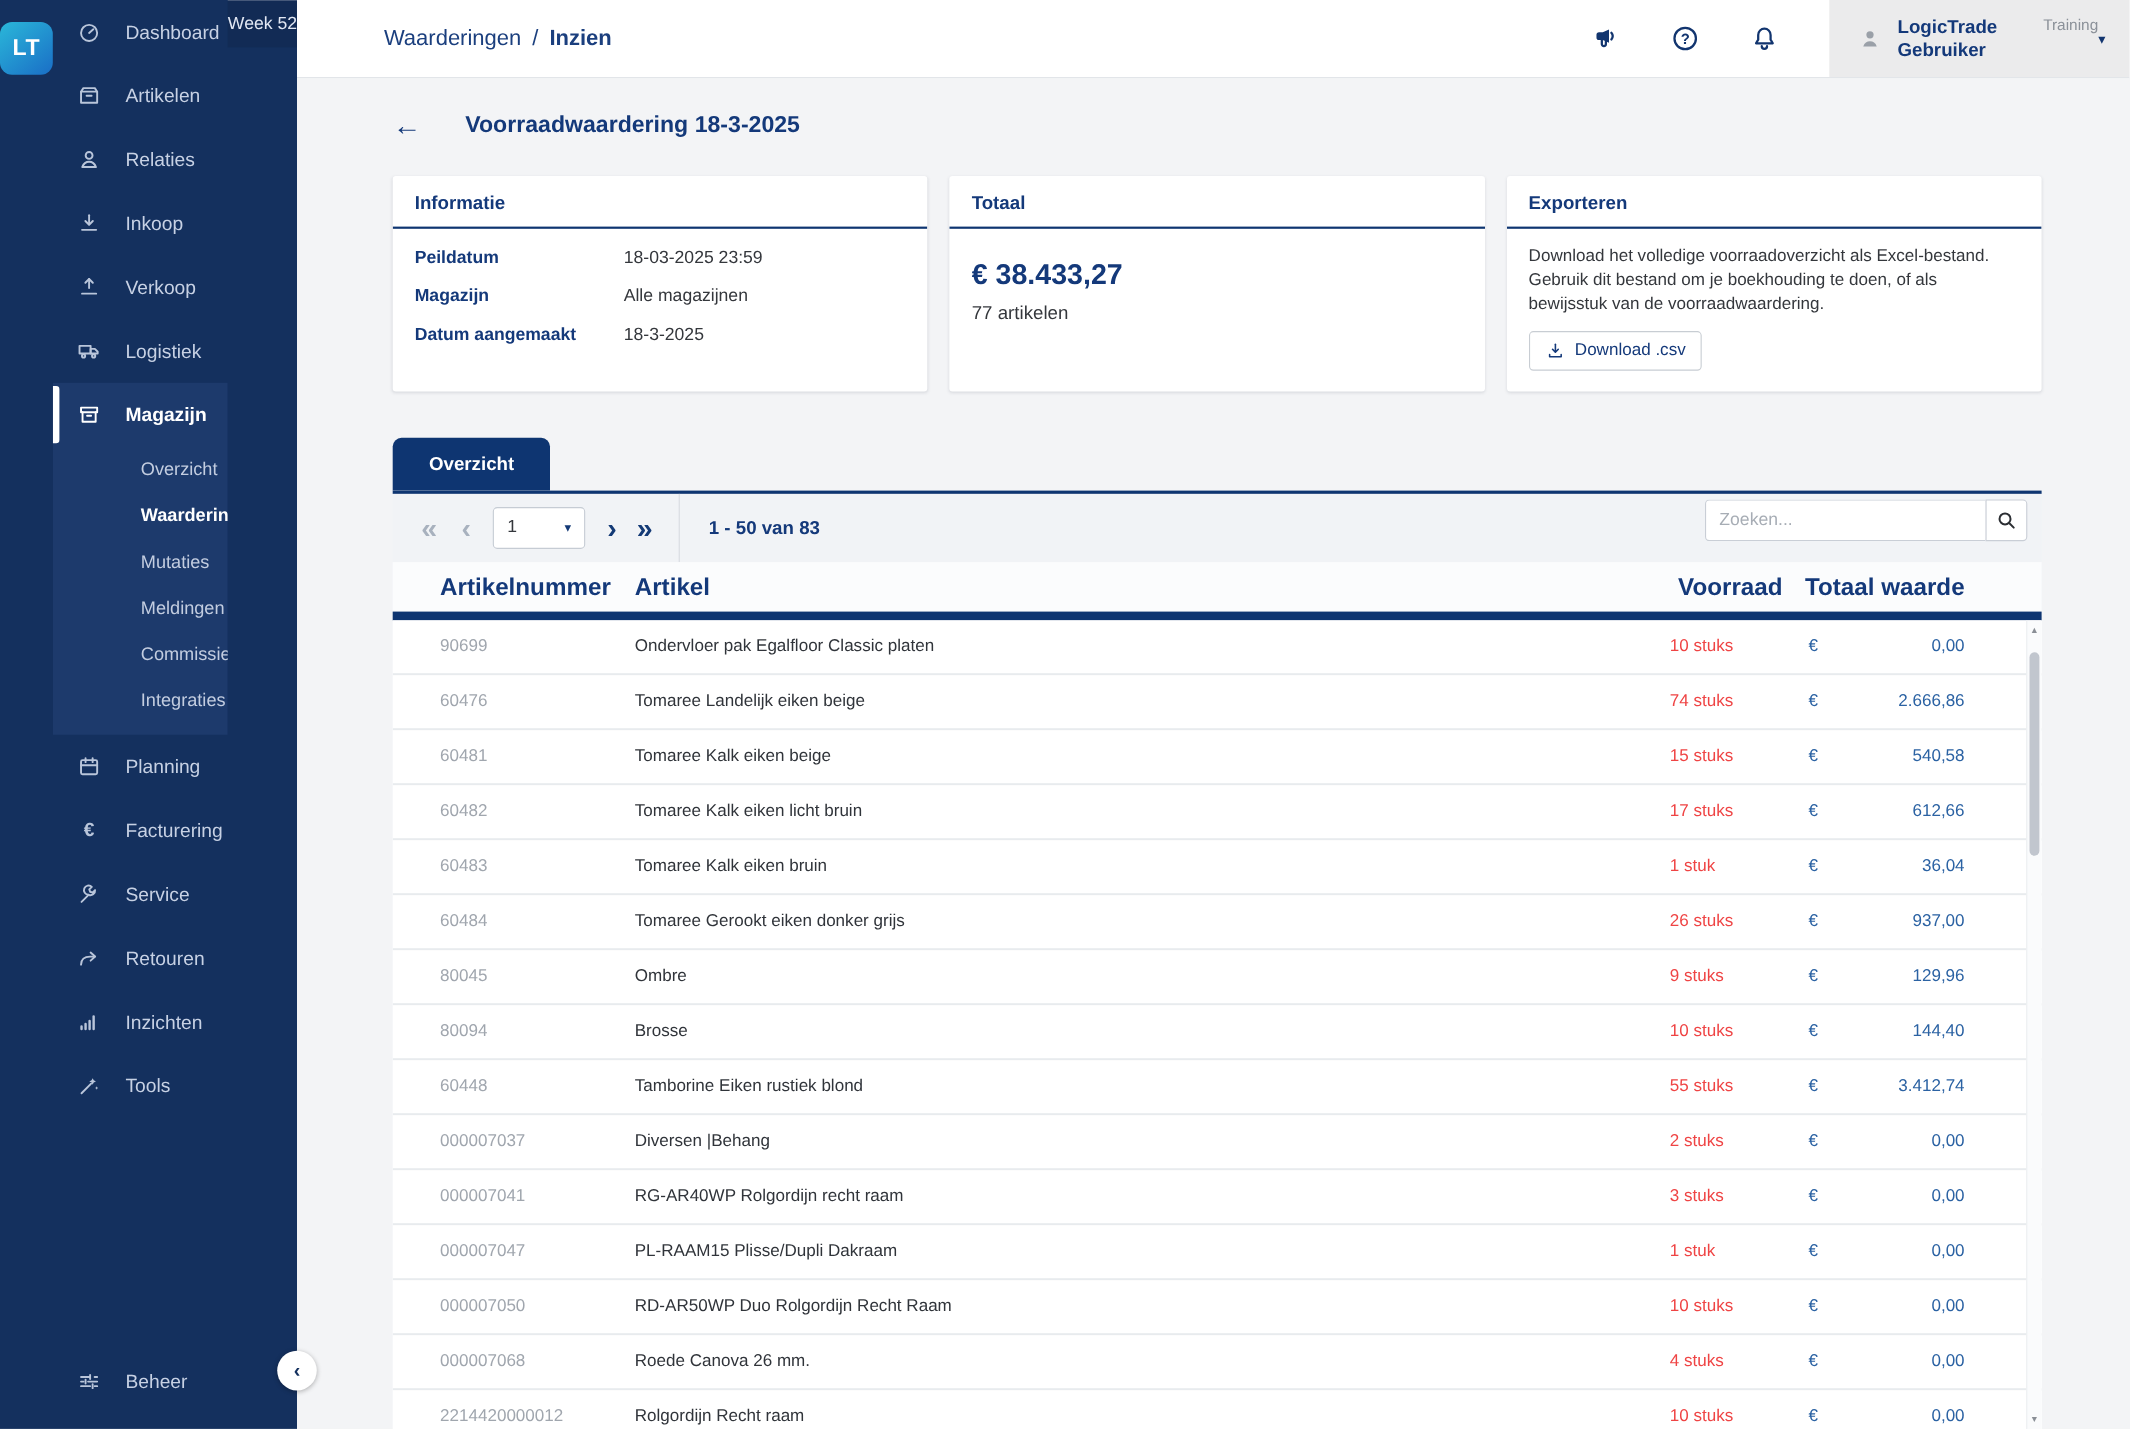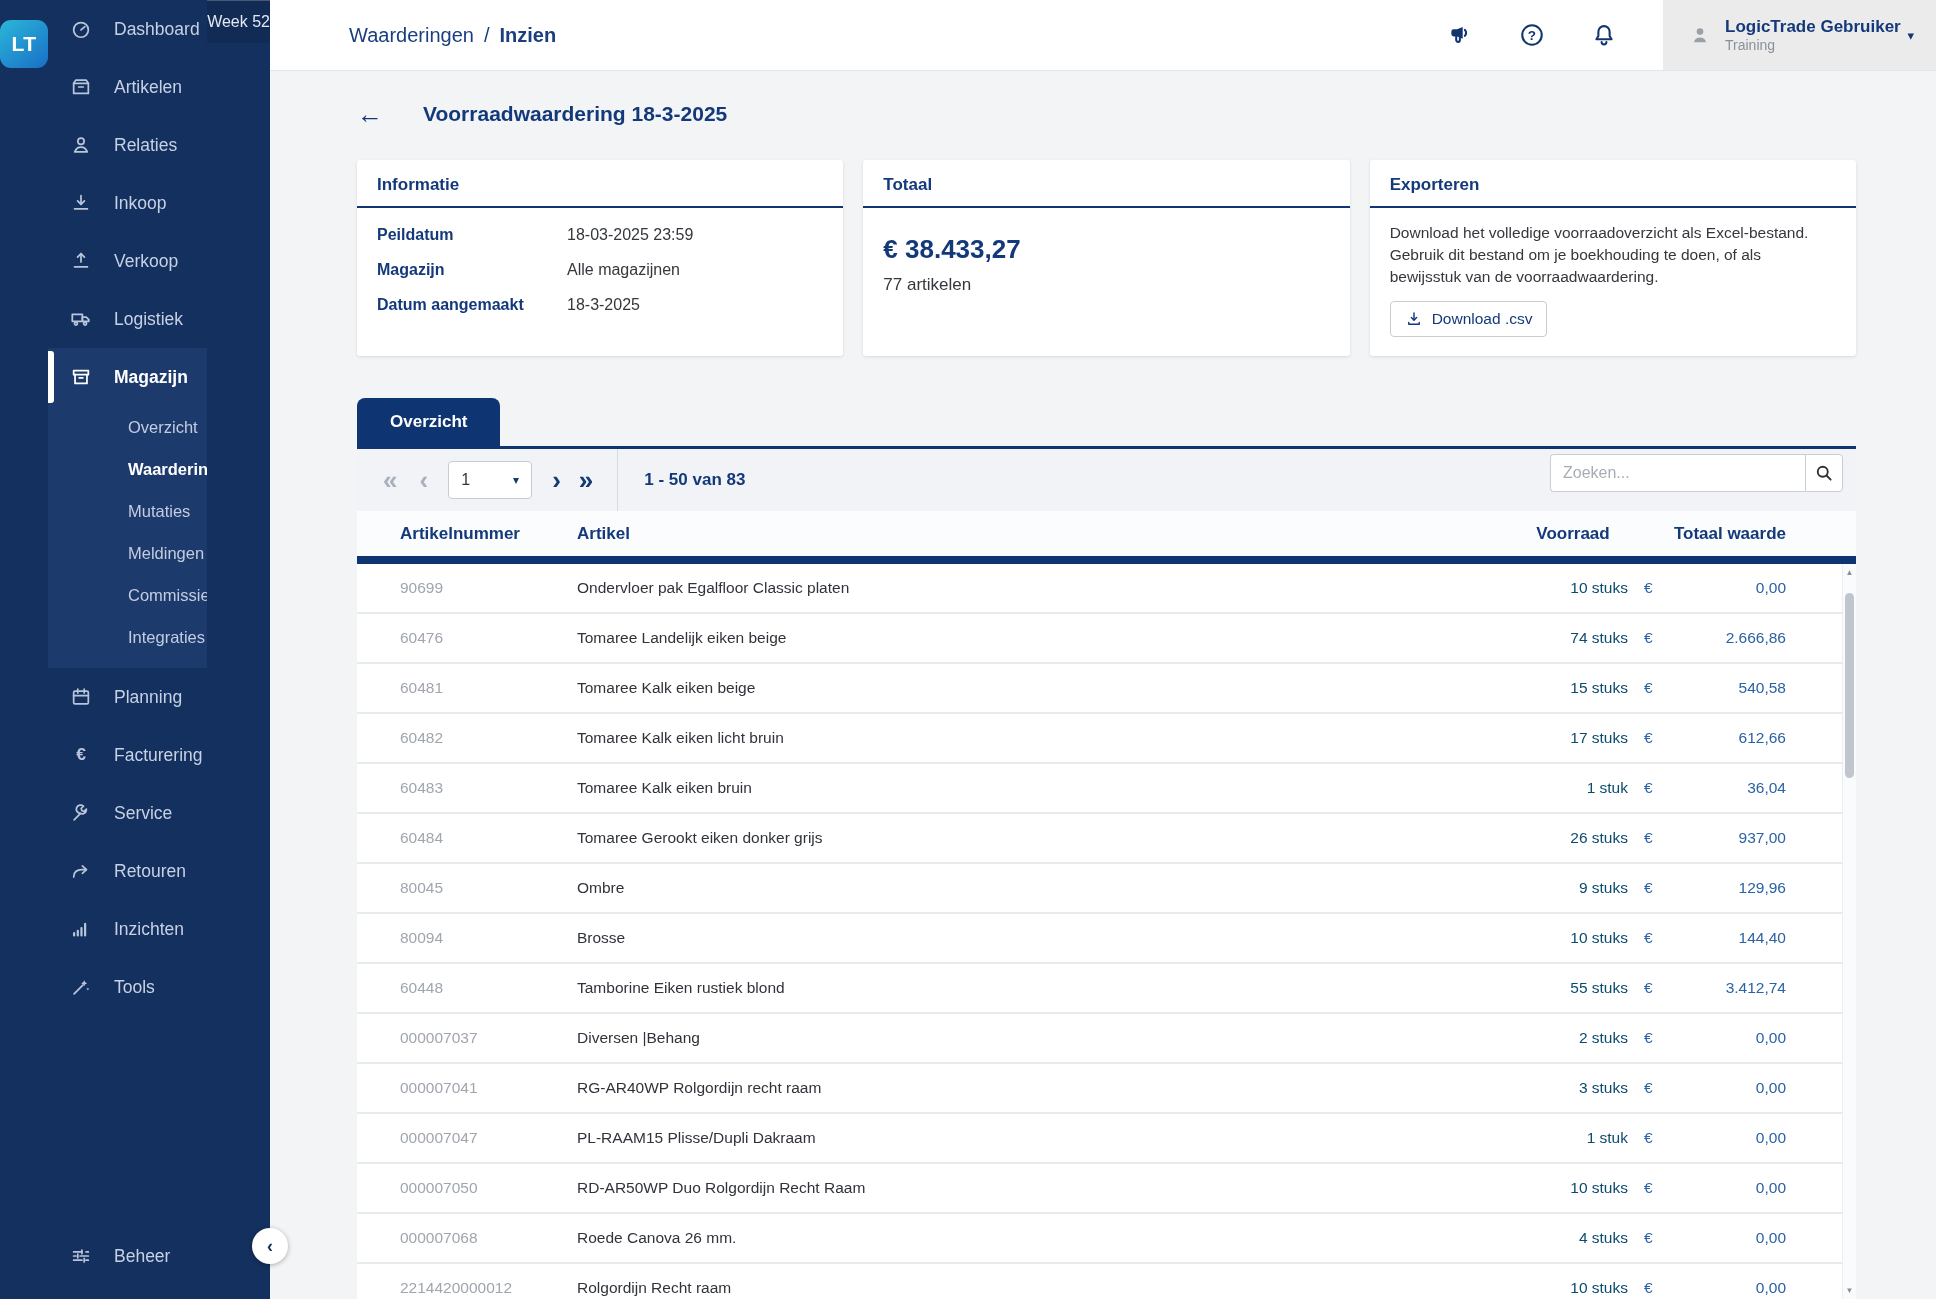--- a/index.html
+++ b/index.html
@@ -28,21 +28,21 @@
   
   .main{flex:1;display:flex;flex-direction:column;min-width:0}
   .topbar{height:70px;background:#fff;border-bottom:1px solid #e2e5e9;display:flex;align-items:center;padding-left:79px}
   .breadcrumb{font-size:20px;color:#1b3f7e;display:flex;gap:10px;align-items:center}
   .breadcrumb .parent{cursor:pointer}
   .breadcrumb .current{font-weight:bold}
   .topbar-right{margin-left:auto;display:flex;align-items:center;height:100%}
   .hicon{color:#12356f;margin-right:46px;cursor:pointer;display:flex}
   .userbox{width:273px;height:100%;background:#ebebec;display:flex;align-items:center;padding:0 22px 0 26px;box-sizing:border-box;cursor:pointer}
   .userbox .uico{color:#9aa0a8;margin-right:14px}
-  .utxt{display:flex;flex-direction:column;line-height:1.25}
+  .utxt{display:flex;flex-direction:row;line-height:1.25}
   .uname{font-size:17px;font-weight:bold;color:#14397a}
   .urole{font-size:14px;color:#8b9199}
   .ucaret{margin-left:auto;color:#12356f;font-size:13px}
 
   .content{padding:30px 80px 0 87px;display:flex;flex-direction:column;flex:1;min-height:0}
   .title-row{display:flex;align-items:center;gap:40px}
   .back-btn{color:#14397a;font-size:26px;line-height:1;cursor:pointer;background:none;border:none;padding:0;font-family:inherit}
   .page-title{font-size:21px;font-weight:bold;color:#14397a;margin:0}
 
   
@@ -71,29 +71,29 @@
   .page-select{width:84px;height:38px;background:#fff;border:1px solid #c6ccd4;border-radius:4px;margin:0 20px;display:flex;align-items:center;padding:0 12px;box-sizing:border-box;font-size:16px;color:#34373c;cursor:pointer}
   .page-select .sel-caret{margin-left:auto;color:#143a76;font-size:12px}
   .tb-divider{width:1px;align-self:stretch;background:#d7dbe0;margin-left:24px}
   .pg-range{margin-left:26px;font-size:17px;font-weight:bold;color:#14397a}
   .searchbox{margin-left:auto;display:flex;height:52px}
   .searchbox input{width:255px;height:38px;border:1px solid #c9ced6;border-right:none;border-radius:4px 0 0 4px;padding:0 12px;font-size:16px;font-family:inherit;color:#34373c;box-sizing:border-box;outline:none;background:#fff}
   .searchbox input::placeholder{color:#a7adb5}
   .search-btn{width:38px;height:38px;border:1px solid #c9ced6;border-radius:0 4px 4px 0;background:#fff;display:flex;align-items:center;justify-content:center;cursor:pointer;color:#2b2e33;padding:0}
 
   .grid-cols{display:grid;grid-template-columns:177px 1fr 110px 46px 112px;padding:0 70px 0 43px;align-items:center}
-  .theader{height:45px;background:#fbfcfd;font-size:17px;font-weight:bold;color:#14397a}
+  .theader{height:45px;background:#fbfcfd;font-size:22px;font-weight:bold;color:#14397a}
   .th-qty{text-align:center}
   .th-val{grid-column:4/6;text-align:right}
   .navy-bar{height:8px;background:#0e3571}
   .rows{flex:1;min-height:0;background:#fff;overflow:hidden;position:relative}
   .trow{height:48px;border-bottom:2px solid #e8ebee;font-size:15.5px;cursor:pointer;background:#fff}
   .c-nr{color:#a0a6ae}
   .c-name{color:#30343a}
-  .c-qty{color:#0c4a6e;text-align:right}
+  .c-qty{color:#ef4444;}
   .c-cur{color:#2b62a3;padding-left:16px}
   .c-val{color:#2b62a3;text-align:right}
 
   
   .vscroll{position:absolute;right:0;top:0;bottom:0;width:13px;background:#fafbfc;border-left:1px solid #eceef1;display:flex;flex-direction:column;align-items:center}
   .vs-arrow{color:#8a8f96;font-size:8px;padding:4px 0;cursor:pointer}
   .vs-thumb{width:9px;height:185px;background:#c1c6ce;border-radius:5px;margin-top:12px;cursor:grab}
   .vs-bottom{margin-top:auto}
 </style>
 </head>

